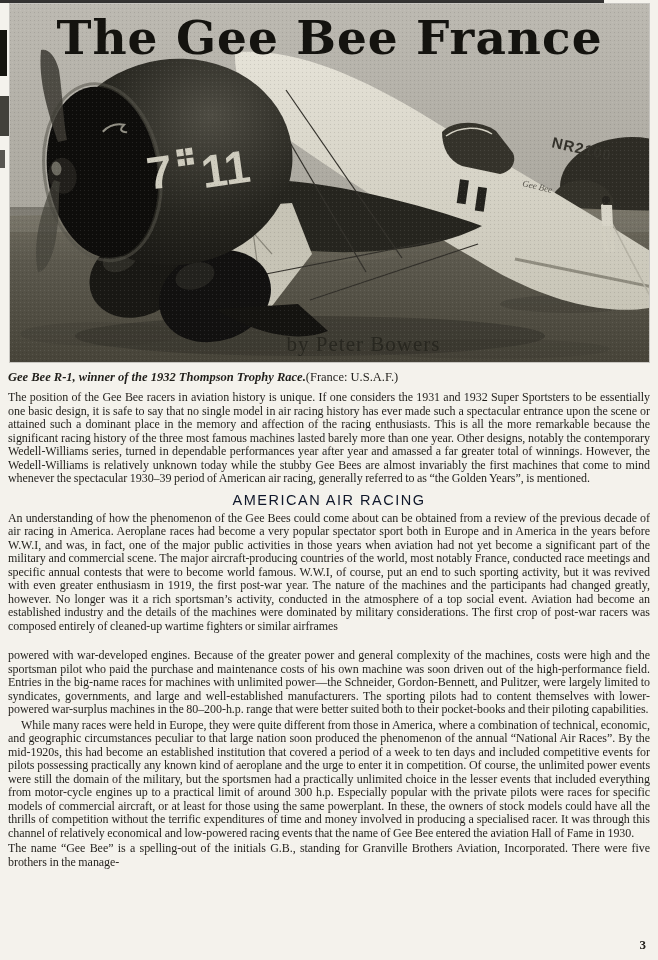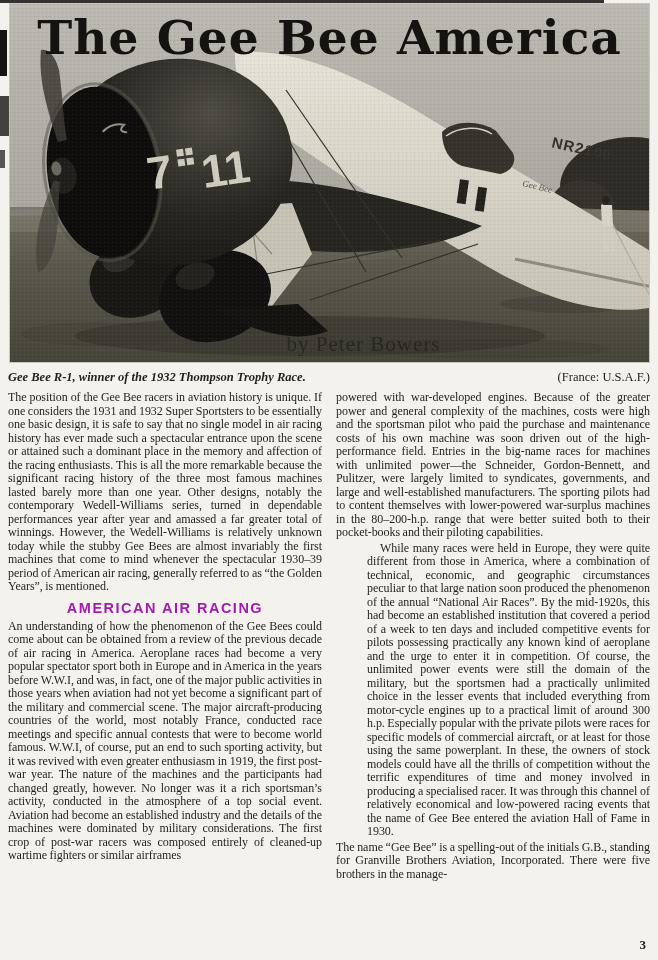--- a/index.html
+++ b/index.html
@@ -26,39 +26,39 @@
   }
   .byline{
     position:absolute;bottom:5px;left:0;width:100%;text-align:center;
     font-family:"Liberation Serif",serif;font-size:21px;letter-spacing:1px;
     color:rgba(38,36,30,.88);
     padding-left:34px;
   }
 
   .caption-row{
     position:absolute;top:370px;left:8px;width:642px;
-    display:flex;justify-content:space-between;align-items:baseline;
+    display:flex;justify-content:flex-start;align-items:baseline;
     font-size:12.5px;
   }
   .caption{font-weight:bold;font-style:italic;}
   .credit{font-style:normal;}
 
   .columns{
     position:absolute;top:391px;left:8px;width:642px;
-    display:flex;gap:14px;
+    display:flex;gap:14px;flex-direction:column;
   }
   .col{flex:1 1 0;min-width:0;}
   .col p{
     font-size:12px;line-height:13.5px;letter-spacing:-0.05px;word-spacing:-0.4px;
     text-align:justify;margin:0 0 2px 0;
   }
-  .col p.indent{text-indent:13px;margin-left:31px;}
+  .col p.indent{text-indent:13px;}
   .subhead{
-    font-family:"Liberation Sans",sans-serif;font-weight:bold;font-size:14.5px;
-    letter-spacing:1.5px;text-align:center;margin:6px 0 4px 0;color:#a21caf;
+    font-family:"Liberation Sans",sans-serif;font-weight:normal;font-size:14.5px;
+    letter-spacing:1.5px;text-align:center;margin:6px 0 4px 0;color:#0f172a;
   }
   .pageno{
     position:absolute;right:12px;bottom:7px;
     font-weight:bold;font-size:13px;color:#22201b;
   }
 </style>
 </head>
 <body>
 
 <div class="page">
@@ -181,21 +181,21 @@
 
       <g>
         <circle cx="596" cy="196" r="4" fill="#26241f"></circle>
         <path d="M591,201 L602,201 L603,222 L592,222 Z" fill="#d8d5c8"></path>
         <path d="M592,222 L597,248 M601,222 L603,248" stroke="#d1cec0" stroke-width="4"></path>
       </g>
 
       <rect x="0" y="0" width="639" height="358" fill="url(#grain)"></rect>
     </svg>
 
-    <div class="title">The Gee Bee America</div>
+    <div class="title">The Gee Bee France</div>
     <div class="byline">by Peter Bowers</div>
   </div>
 
   <div class="caption-row">
     <span class="caption">Gee Bee R-1, winner of the 1932 Thompson Trophy Race.</span>
     <span class="credit">(France: U.S.A.F.)</span>
   </div>
 
   <div class="columns">
     <div class="col">

